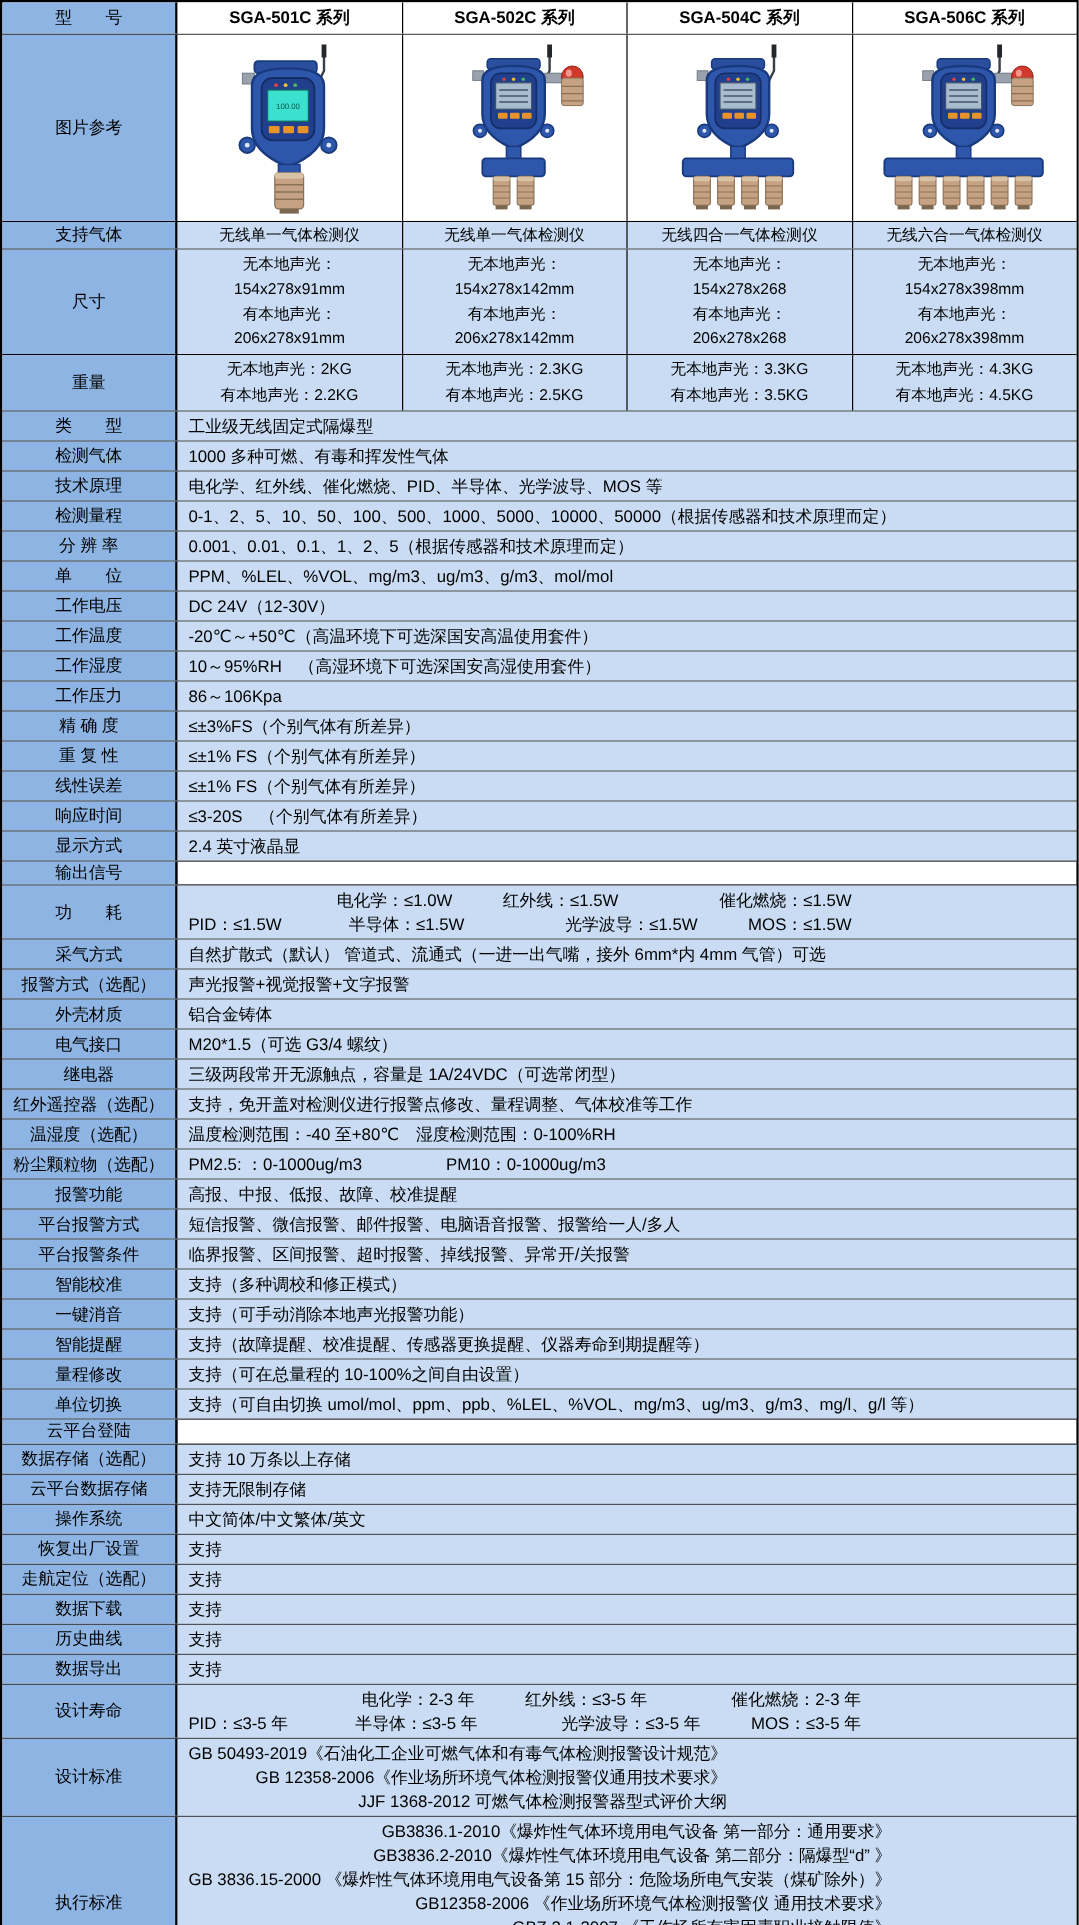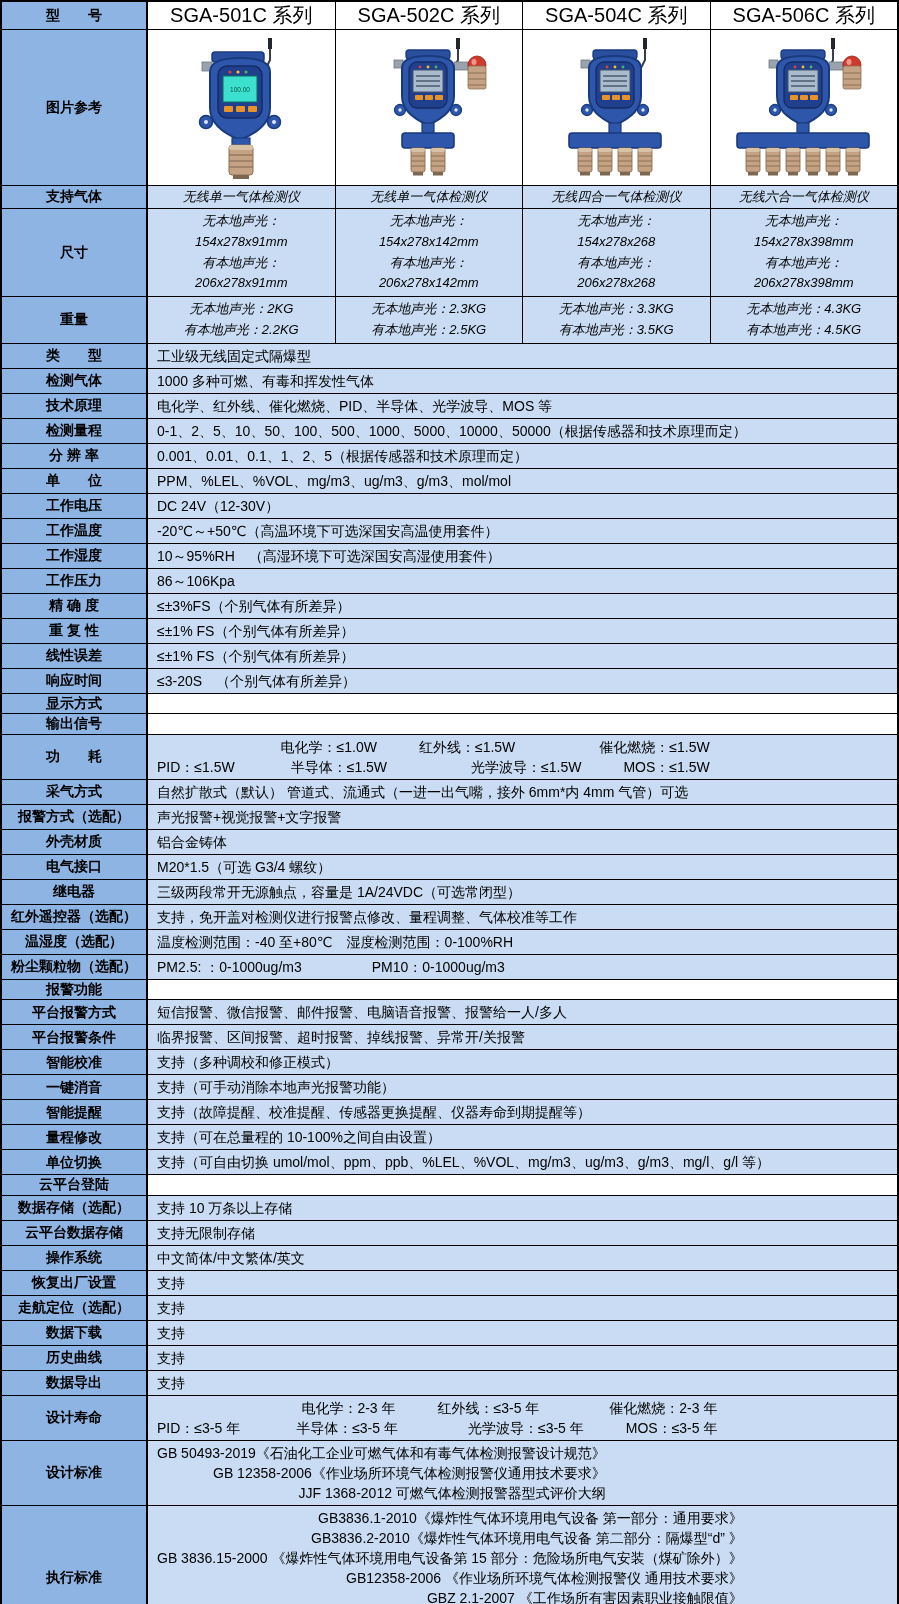--- a/index.html
+++ b/index.html
@@ -2,30 +2,30 @@
 <html style="--label-bg: #8DB4E2; --value-bg: #C9DCF3; --header-bg: #FFFFFF;"><head>
 <meta charset="utf-8">
 <style>
   html,body{margin:0;padding:0;background:#fff;}
   body{font-family:"Liberation Sans","DejaVu Sans",sans-serif;color:#000;}
   .table{width:895px;border:2px solid #000;background:#fff;}
   .row{display:flex;align-items:stretch;border-top:1px solid #000;}
   .header-row{border-top:none;}
   .label-cell{flex:0 0 146px;width:146px;box-sizing:border-box;background:var(--label-bg,#8DB4E2);
     border-right:2px solid #000;display:flex;align-items:center;justify-content:center;
-    font-weight:bold;font-size:14px;text-align:center;line-height:1.25;padding:1px 3px;}
+    font-weight:normal;font-size:14px;text-align:center;line-height:1.25;padding:1px 3px;}
   .cols{flex:1;display:flex;min-width:0;}
   .col{flex:1;min-width:0;border-left:1px solid #000;}
   .col:first-child{border-left:none;}
   .head-col{background:var(--header-bg,#fff);display:flex;align-items:center;justify-content:center;
-    font-weight:normal;font-size:20px;min-height:26px;}
+    font-weight:bold;font-size:14px;min-height:26px;}
   .header-row .label-cell{min-height:26px;}
   .img-col{background:var(--header-bg,#fff);display:flex;align-items:center;justify-content:center;height:155px;}
   .val-col{background:var(--value-bg,#C9DCF3);display:flex;align-items:center;justify-content:center;
-    text-align:center;white-space:pre-wrap;font-size:13px;line-height:1.6;padding:2px 16px;box-sizing:border-box;font-style:italic;}
+    text-align:center;white-space:pre-wrap;font-size:13px;line-height:1.6;padding:2px 16px;box-sizing:border-box;}
   [data-name="multi-rows"] .row:nth-child(1) .val-col{min-height:22px;line-height:1.3;}
   [data-name="multi-rows"] .row:nth-child(2) .val-col,
   [data-name="multi-rows"] .row:nth-child(3) .val-col{min-height:40px;}
   .value-cell{flex:1;min-width:0;background:var(--value-bg,#C9DCF3);display:flex;align-items:center;
     font-size:14px;line-height:20px;padding:2px 9px;white-space:pre-wrap;box-sizing:border-box;min-height:21px;text-align:right;}
 </style>
 </head>
 <body>
 
 <div class="table" data-name="spec-table">
@@ -325,20 +325,21 @@
       <div class="row" data-name="spec-row">
         <div class="label-cell" data-name="row-label">线性误差</div>
         <div class="value-cell" data-name="spec-value">≤±1% FS（个别气体有所差异）</div>
       </div>
       <div class="row" data-name="spec-row">
         <div class="label-cell" data-name="row-label">响应时间</div>
         <div class="value-cell" data-name="spec-value">≤3-20S　（个别气体有所差异）</div>
       </div>
       <div class="row" data-name="spec-row">
         <div class="label-cell" data-name="row-label">显示方式</div>
+        <div class="value-cell" data-name="spec-value">2.4 英寸液晶显</div>
       </div>
       <div class="row" data-name="spec-row">
         <div class="label-cell" data-name="row-label">输出信号</div>
       </div>
       <div class="row" data-name="spec-row">
         <div class="label-cell" data-name="row-label">功　　耗</div>
         <div class="value-cell" data-name="spec-value">电化学：≤1.0W　　　红外线：≤1.5W　　　　　　催化燃烧：≤1.5W
 PID：≤1.5W　　　　半导体：≤1.5W　　　　　　光学波导：≤1.5W　　　MOS：≤1.5W</div>
       </div>
       <div class="row" data-name="spec-row">
@@ -368,20 +369,21 @@
       <div class="row" data-name="spec-row">
         <div class="label-cell" data-name="row-label">温湿度（选配）</div>
         <div class="value-cell" data-name="spec-value">温度检测范围：-40 至+80℃　湿度检测范围：0-100%RH</div>
       </div>
       <div class="row" data-name="spec-row">
         <div class="label-cell" data-name="row-label">粉尘颗粒物（选配）</div>
         <div class="value-cell" data-name="spec-value">PM2.5: ：0-1000ug/m3　　　　　PM10：0-1000ug/m3</div>
       </div>
       <div class="row" data-name="spec-row">
         <div class="label-cell" data-name="row-label">报警功能</div>
+        <div class="value-cell" data-name="spec-value">高报、中报、低报、故障、校准提醒</div>
       </div>
       <div class="row" data-name="spec-row">
         <div class="label-cell" data-name="row-label">平台报警方式</div>
         <div class="value-cell" data-name="spec-value">短信报警、微信报警、邮件报警、电脑语音报警、报警给一人/多人</div>
       </div>
       <div class="row" data-name="spec-row">
         <div class="label-cell" data-name="row-label">平台报警条件</div>
         <div class="value-cell" data-name="spec-value">临界报警、区间报警、超时报警、掉线报警、异常开/关报警</div>
       </div>
       <div class="row" data-name="spec-row">

